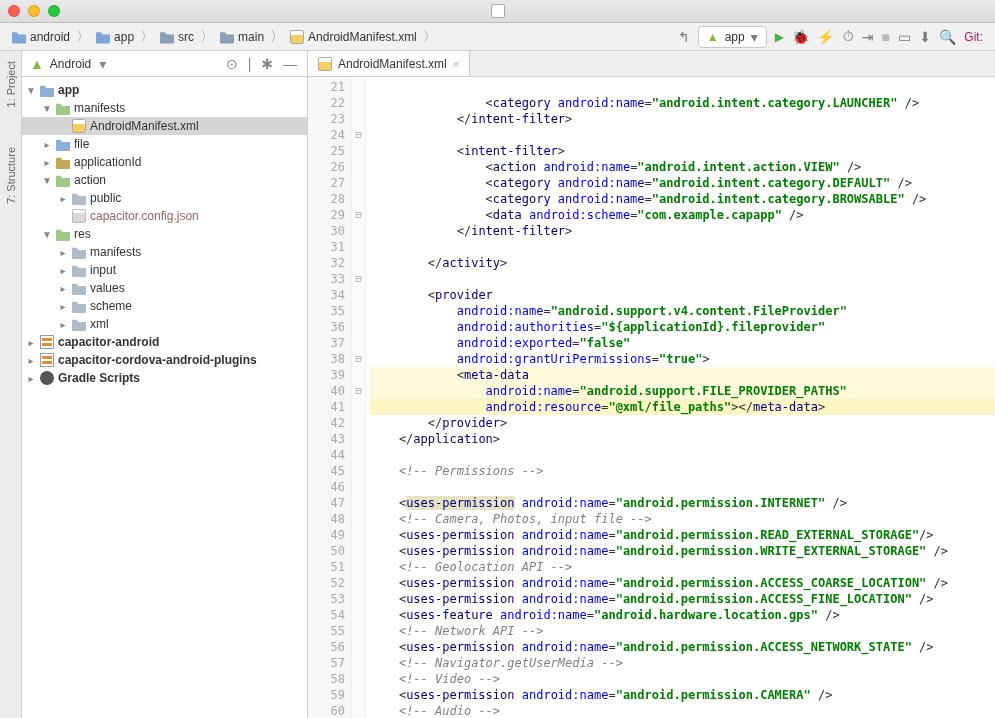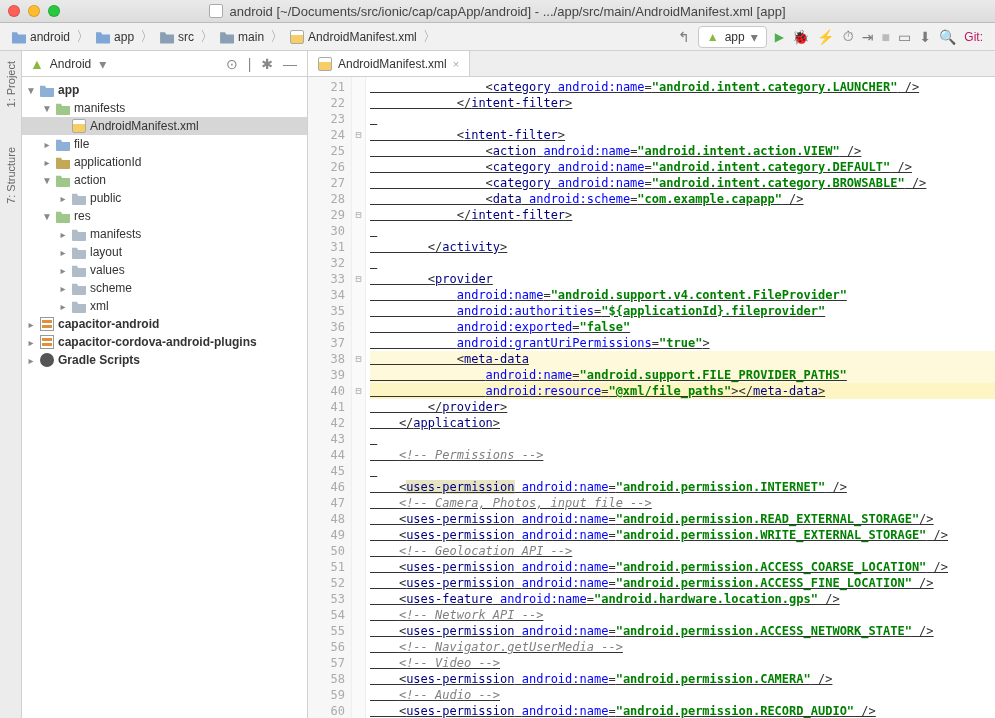--- a/index.html
+++ b/index.html
@@ -59,42 +59,41 @@
   .lib-icon::after { content:''; position:absolute; left:1px; top:2px; width:10px; height:8px; background: linear-gradient(#e08f3c 33%, transparent 33% 66%, #e08f3c 66%);}
 
   
   .editor { flex: 1; display: flex; flex-direction: column; background: #fff; min-width: 0; }
   .tab-bar { height: 26px; border-bottom: 1px solid #d0d0d0; display: flex; align-items: stretch; background: #eee; }
   .tab { display: flex; align-items: center; gap: 6px; padding: 0 10px; background: #fff; border-right: 1px solid #d0d0d0; font-size: 12px; }
   .tab .close-x { color: #aaa; font-size: 11px; }
   .editor-body { flex: 1; display: flex; overflow: hidden; font-family: Menlo, Consolas, monospace; font-size: 12px; }
   .gutter { width: 44px; background: #f7f7f7; border-right: 1px solid #eee; color: #aaa; text-align: right; padding-right: 6px; white-space: pre; line-height: 16px; padding-top: 2px; }
   .fold-gutter { width: 14px; background: #fafafa; border-right: 1px solid #eee; white-space: pre; line-height: 16px; color: #aaa; font-size: 10px; text-align: center; padding-top: 2px;}
-  .code { flex: 1; white-space: pre; line-height: 16px; padding-left: 4px; padding-top: 2px; overflow-x: auto; text-decoration: underline; }
+  .code { flex: 1; white-space: pre; line-height: 16px; padding-left: 4px; padding-top: 18px; overflow-x: auto; }
   .hl-line { background: #fef9db; }
   .hl-line-sel { background: #fef5c4; }
   
   
   .t-tag { color: #000080; }
   .t-attr { color: #0000ff; }
   .t-val { color: #008000; font-weight: bold; }
   .t-comm { color: #808080; font-style: italic; }
 </style>
 </head>
 <body>
 
 <div class="titlebar">
   <div class="traffic">
     <span class="dot red"></span>
     <span class="dot yellow"></span>
     <span class="dot green"></span>
   </div>
   <div class="title">
     <span class="file-icon"></span>
-    <span>android [~/Documents/src/ionic/cap/capApp/android] - .../app/src/main/AndroidManifest.xml [app]</span>
   </div>
 </div>
 
 <div class="toolbar">
   <div class="breadcrumbs">
     <span class="crumb">
         <span class="ic i-module"></span>
         <span>android</span>
       </span>
       <span class="crumb-sep">〉</span>
@@ -189,34 +188,39 @@
       <div class="node" style="padding-left:20px">
           <span class="caret">▼</span>
           <span class="folder-icon green"></span>
           <span>action</span>
         </div>
       <div class="node" style="padding-left:36px">
           <span class="caret">▸</span>
           <span class="folder-icon"></span>
           <span>public</span>
         </div>
+      <div class="node" style="padding-left:36px">
+          <span class="caret none">▸</span>
+          <span class="json-icon"></span>
+          <span class="gray">capacitor.config.json</span>
+        </div>
       <div class="node" style="padding-left:20px">
           <span class="caret">▼</span>
           <span class="folder-icon green"></span>
           <span>res</span>
         </div>
       <div class="node" style="padding-left:36px">
           <span class="caret">▸</span>
           <span class="folder-icon"></span>
           <span>manifests</span>
         </div>
       <div class="node" style="padding-left:36px">
           <span class="caret">▸</span>
           <span class="folder-icon"></span>
-          <span>layout</span>
+          <span>input</span>
         </div>
       <div class="node" style="padding-left:36px">
           <span class="caret">▸</span>
           <span class="folder-icon"></span>
           <span>values</span>
         </div>
       <div class="node" style="padding-left:36px">
           <span class="caret">▸</span>
           <span class="folder-icon"></span>
           <span>scheme</span>

